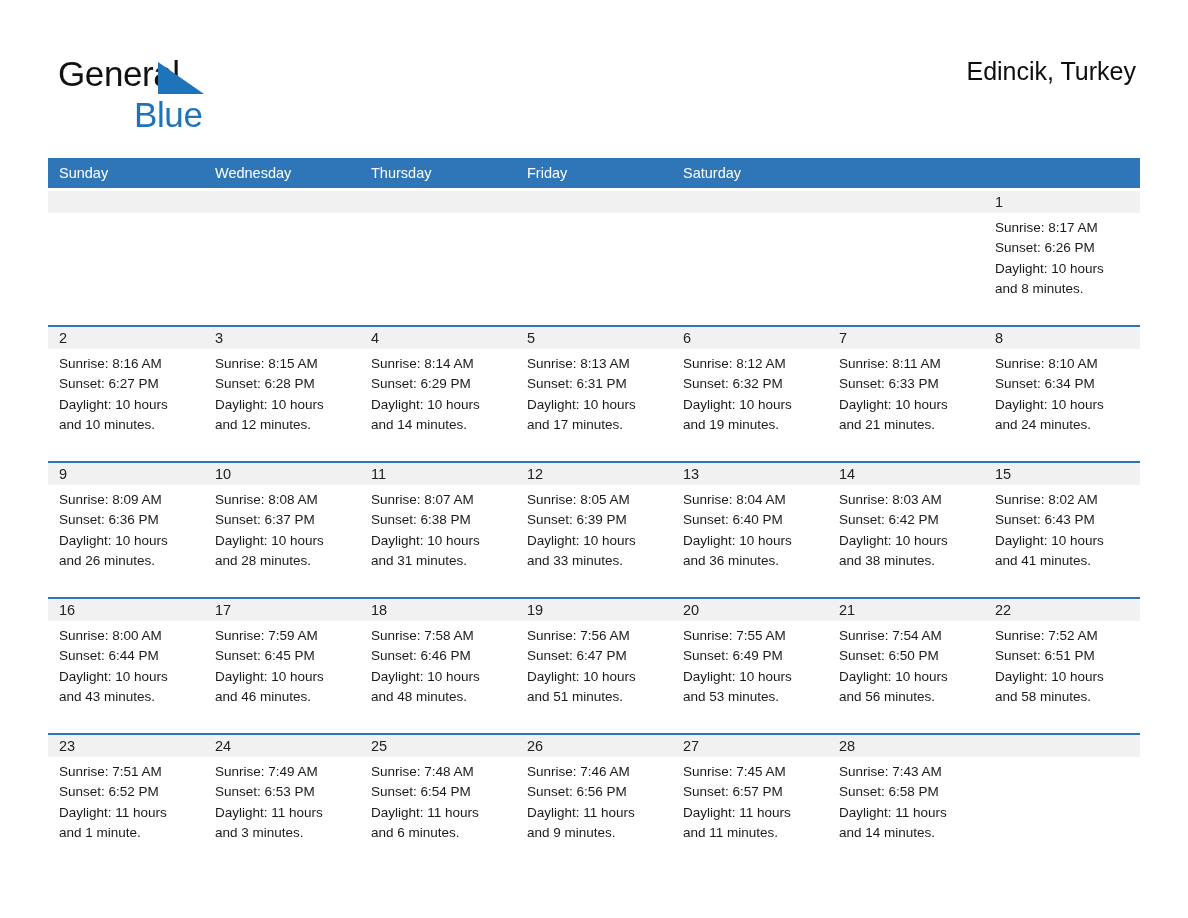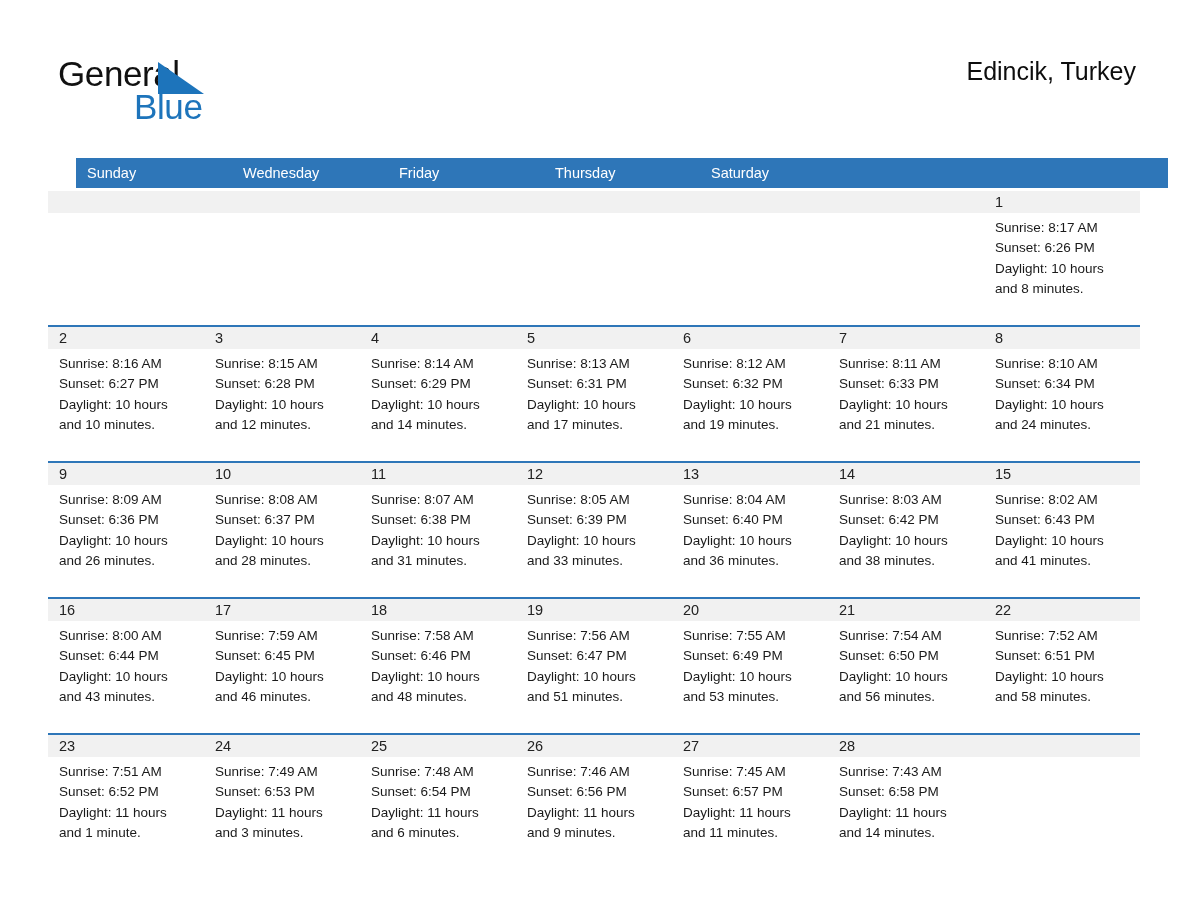--- a/index.html
+++ b/index.html
@@ -35,21 +35,21 @@
     color: #111111;
     font-family: "Liberation Sans", sans-serif;
   }
   .logo-tri {
     position: absolute;
     left: 100px; top: 8px;
     width: 46px; height: 32px;
   }
   .logo-blue {
     position: absolute;
-    left: 76px; top: 33px;
+    left: 76px; top: 41px;
     font-size: 35px;
     letter-spacing: -0.4px;
     color: #1d74bb;
     font-family: "Liberation Sans", sans-serif;
   }
 
   .title-wrap {
     position: absolute;
     right: 4px; top: 6px;
     text-align: right;
@@ -70,21 +70,20 @@
 
   
   .grid {
     position: absolute;
     left: 48px; top: 158px;
     width: 1092px;
   }
   .row {
     display: flex;
     width: 1092px;
-    margin-left: 28px;
   }
   .row.head {
     background: #2e76b8;
     height: 30px;
   }
   .hcell {
     width: 156px;
     color: #ffffff;
     font-size: 14.5px;
     line-height: 30px;
@@ -146,22 +145,22 @@
       <div class="cal-sub">Edincik, Turkey</div>
     </div>
 
   </div>
 
   <div class="grid">
 
     <div class="row head">
       <div class="hcell">Sunday</div>
       <div class="hcell">Wednesday</div>
+      <div class="hcell">Thursday</div>
       <div class="hcell">Friday</div>
-      <div class="hcell">Thursday</div>
       <div class="hcell">Saturday</div>
     </div>
 
     <div class="week first">
       <div class="cell empty">
         <div class="datebar"></div>
         <div class="lines">
           <div></div>
           <div></div>
           <div></div>

